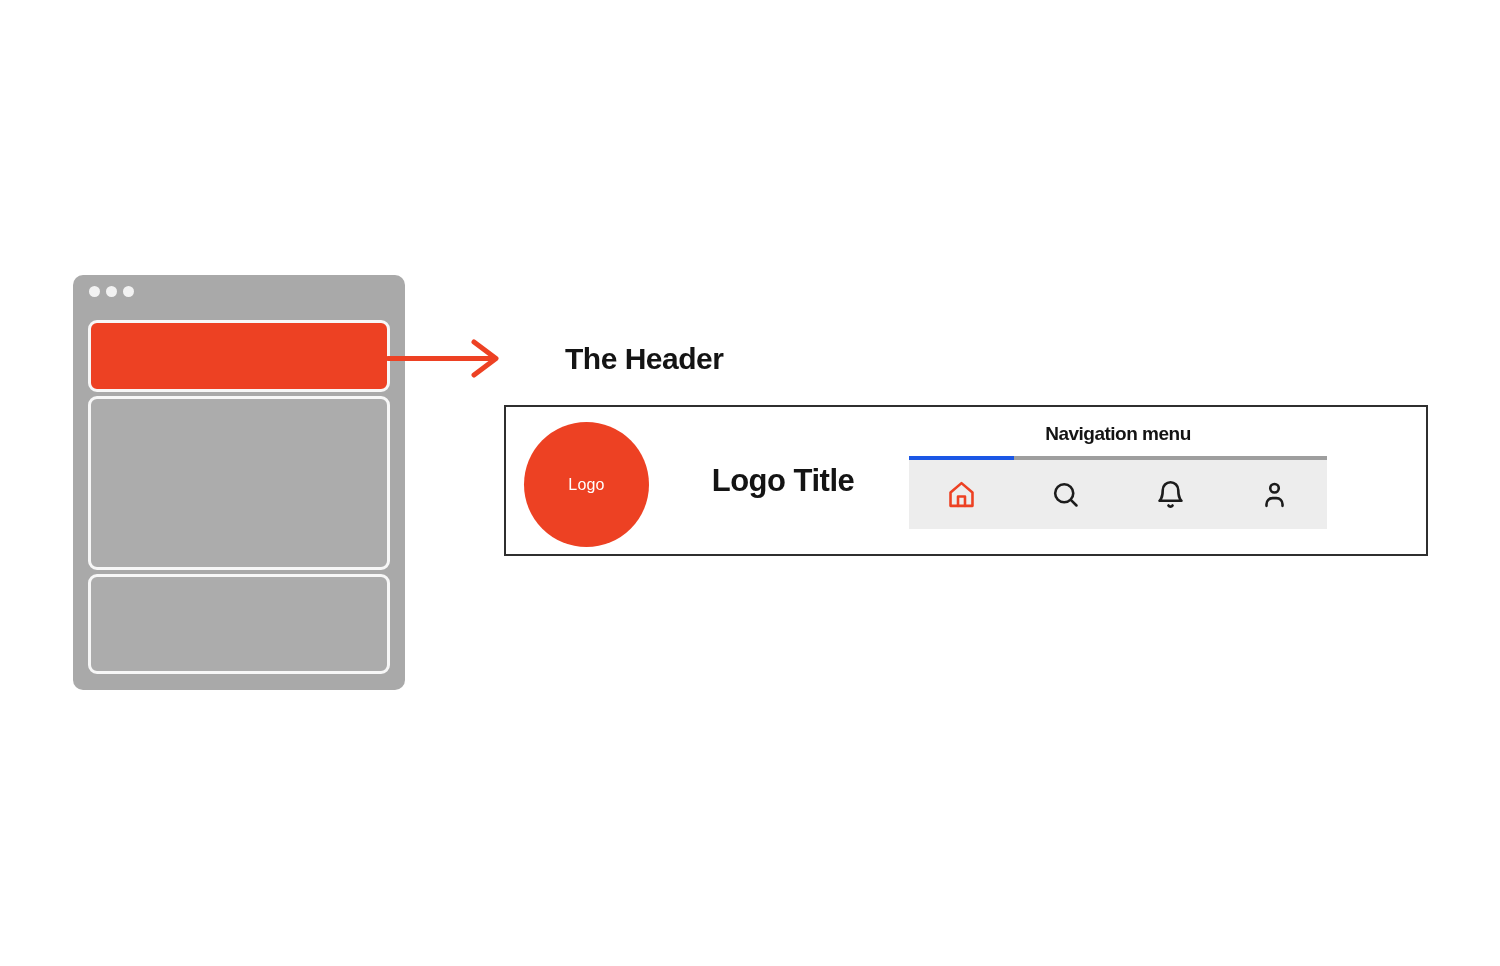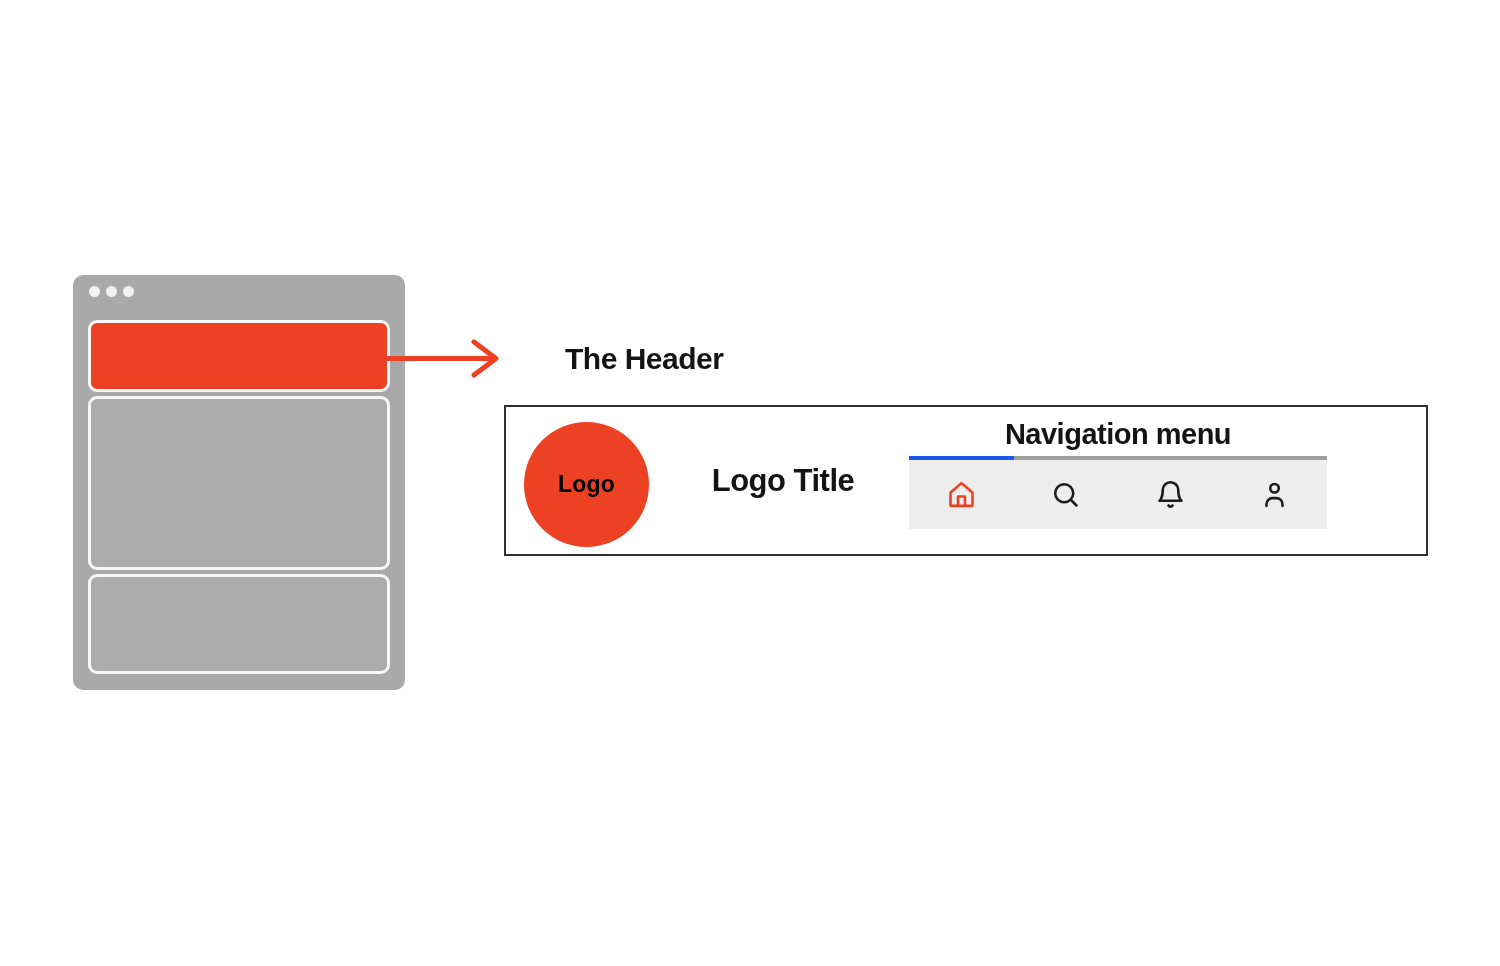--- a/index.html
+++ b/index.html
@@ -34,30 +34,30 @@
   
   .example-box {
     position:absolute; left:504px; top:405px; width:924px; height:151px;
     background:#ffffff; border:2px solid var(--box-border-dark);
   }
   .logo-circle {
     position:absolute; left:18px; top:15px; width:125px; height:125px;
     border-radius:50%; background:var(--accent-orange);
     display:flex; align-items:center; justify-content:center;
   }
-  .logo-circle span { color:#000000; font-size:23px; font-weight:700; letter-spacing:0.2px; }
+  .logo-circle span { color:#ffffff; font-size:16px; font-weight:400; letter-spacing:0.2px; }
   .blog-title {
     position:absolute; left:152px; top:0; width:250px; height:147px;
     display:flex; align-items:center; justify-content:center;
     font-size:31px; font-weight:700; letter-spacing:-0.5px; color:var(--text-black);
   }
   .nav-area { position:absolute; left:403px; top:0; width:418px; height:147px; }
   .nav-label {
     position:absolute; top:10px; left:0; width:100%; text-align:center;
-    font-size:29px; font-weight:700; letter-spacing:-0.5px; color:var(--text-black);
+    font-size:19px; font-weight:700; letter-spacing:-0.5px; color:var(--text-black);
     line-height:34px;
   }
   .nav-underline { position:absolute; top:49px; left:0; width:100%; height:4px; background:var(--underline-gray); }
   .nav-underline .blue { position:absolute; left:0; top:0; width:105px; height:100%; background:var(--active-tab-blue); }
   .nav-bar {
     position:absolute; top:53px; left:0; width:100%; height:69px;
     background:var(--navbar-gray); display:flex; align-items:stretch;
   }
   .nav-btn { flex:1; display:flex; align-items:center; justify-content:center; cursor:pointer; background:transparent; border:none; padding:0; }
   .nav-btn svg { width:31px; height:31px; display:block; }

